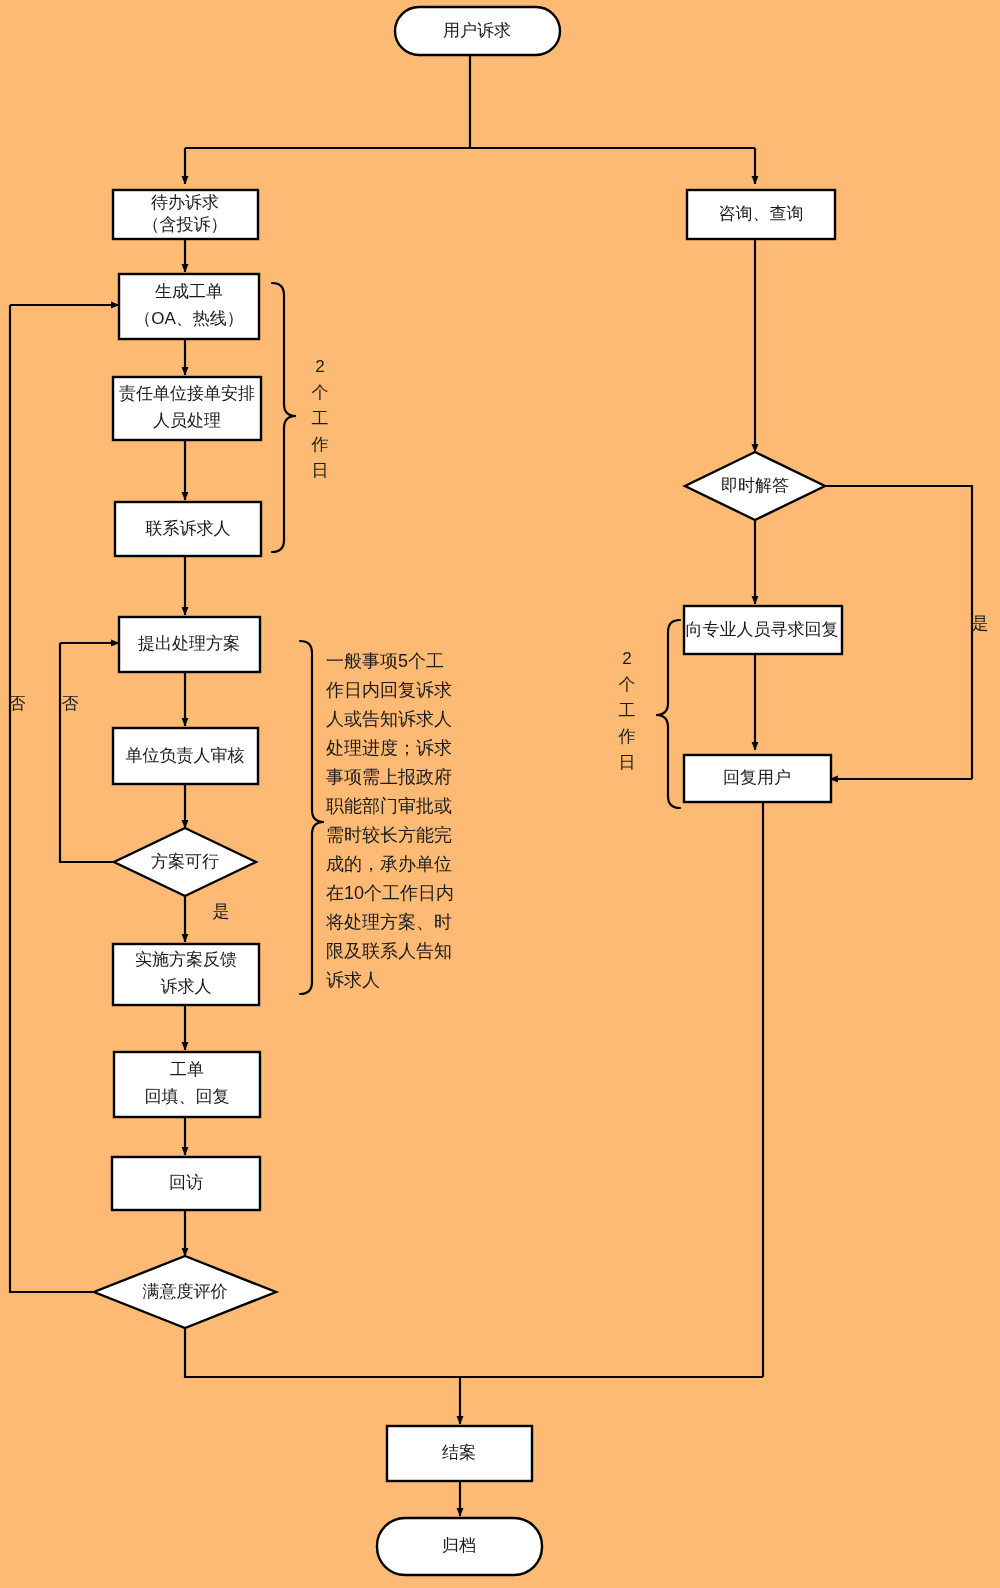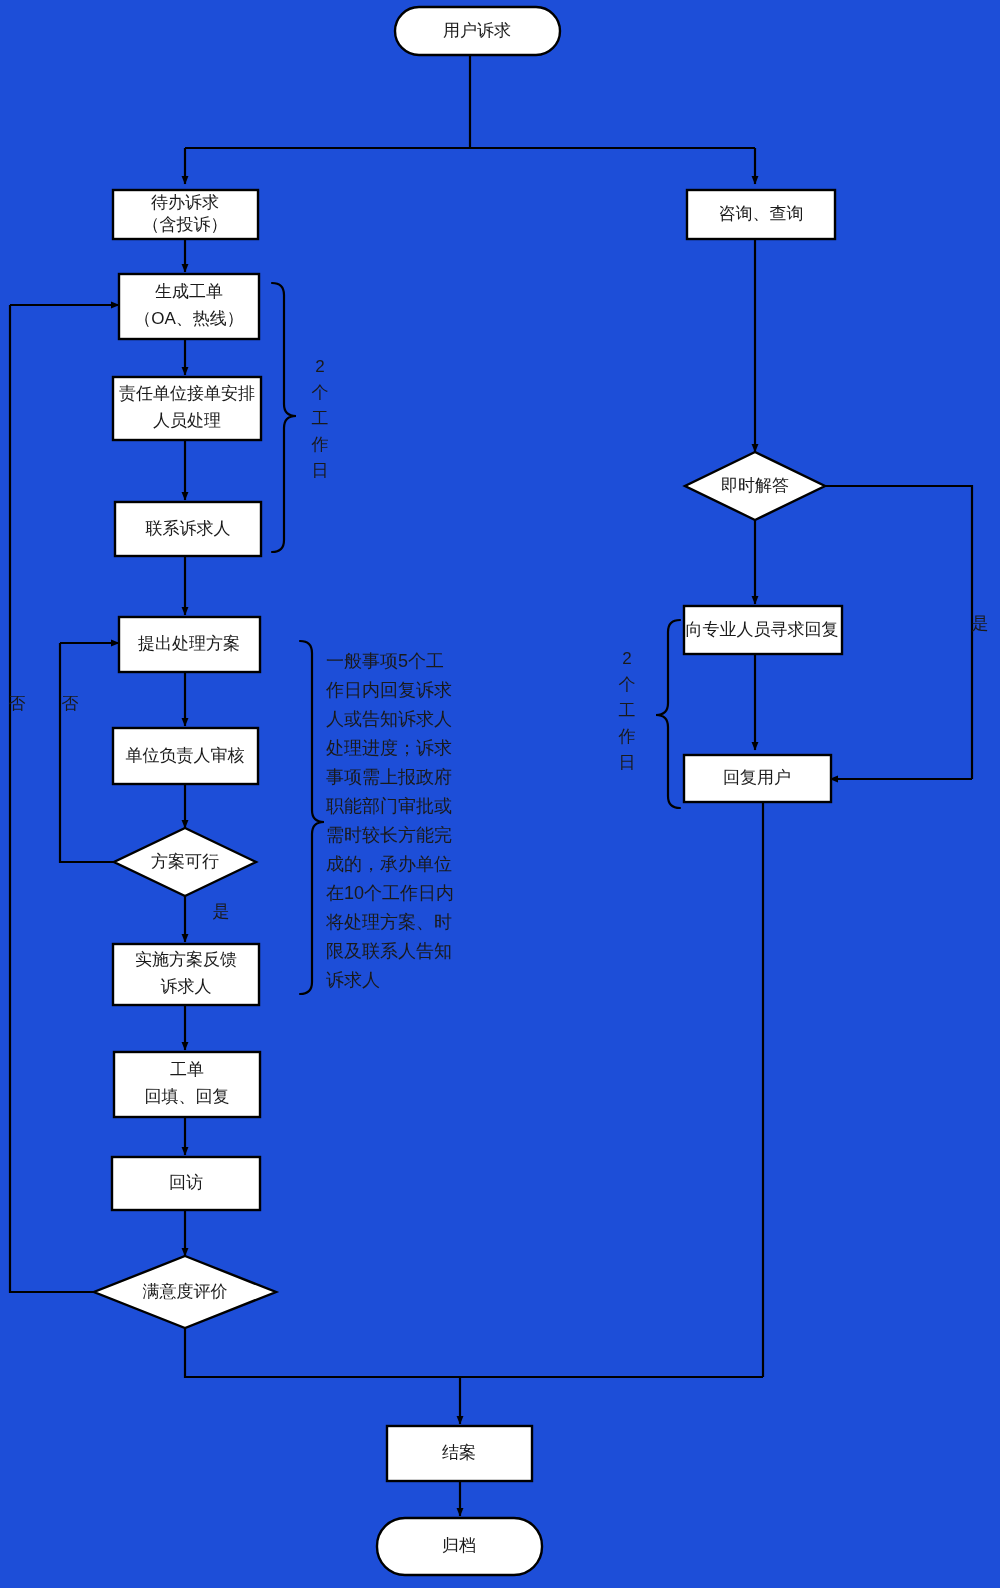--- a/index.html
+++ b/index.html
@@ -7,21 +7,21 @@
     padding: 0;
     background: #ffffff;
   }
   body {
     font-family: "Liberation Sans", "DejaVu Sans", sans-serif;
   }
   #flowchart-root {
     position: relative;
     width: 1000px;
     height: 1588px;
-    background: #1d4ed8;
+    background: #fdba74;
     overflow: hidden;
   }
   svg#flow-svg {
     position: absolute;
     top: 0;
     left: 0;
     width: 1000px;
     height: 1588px;
   }
   .node-shape {

